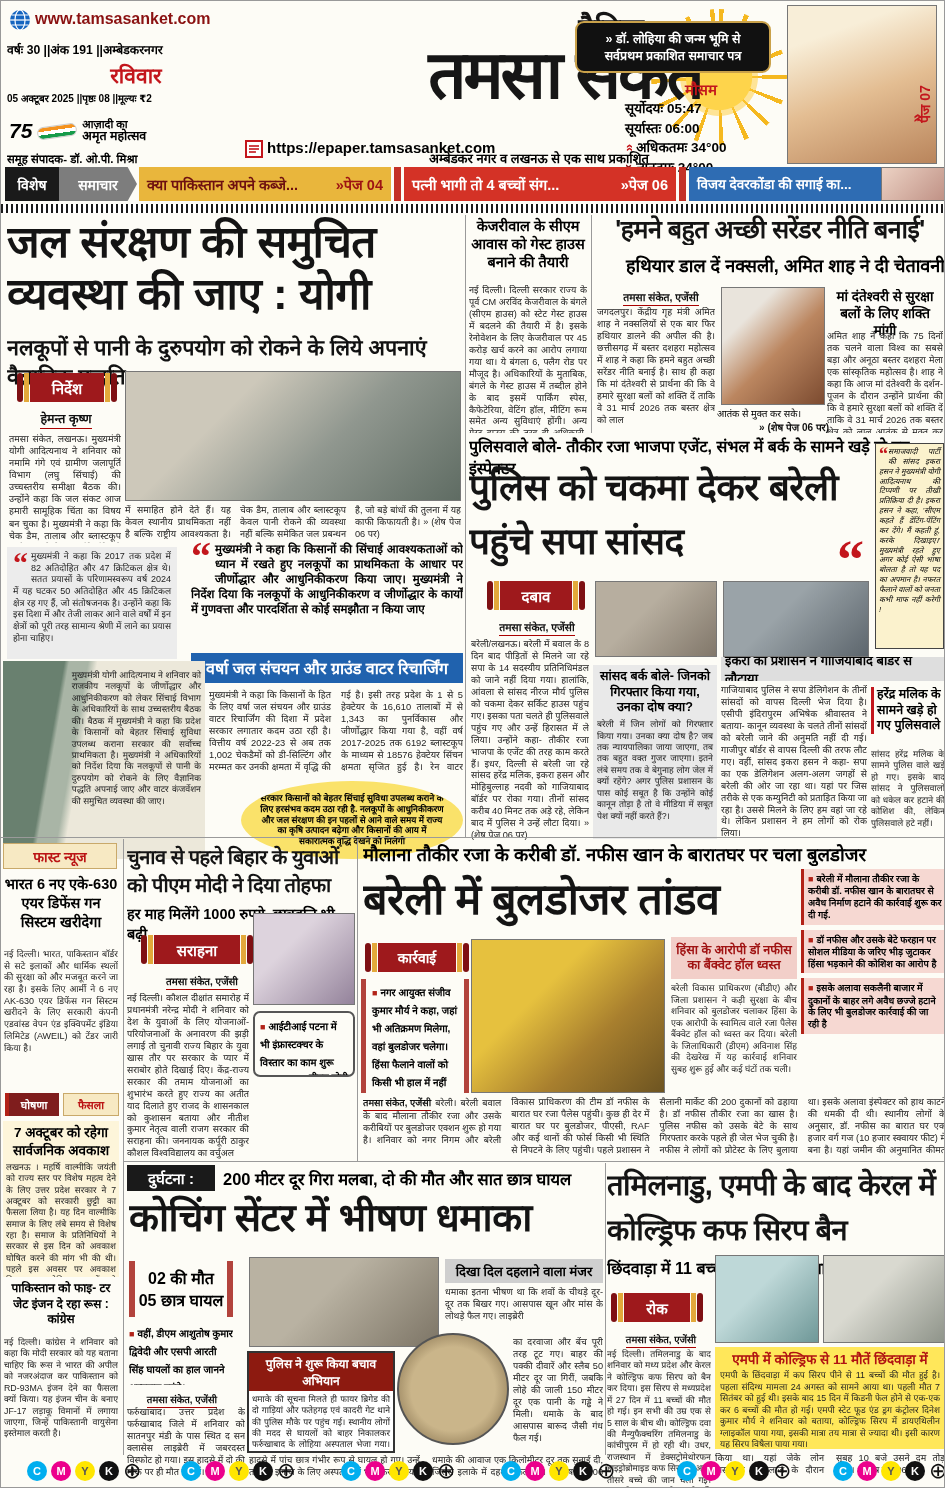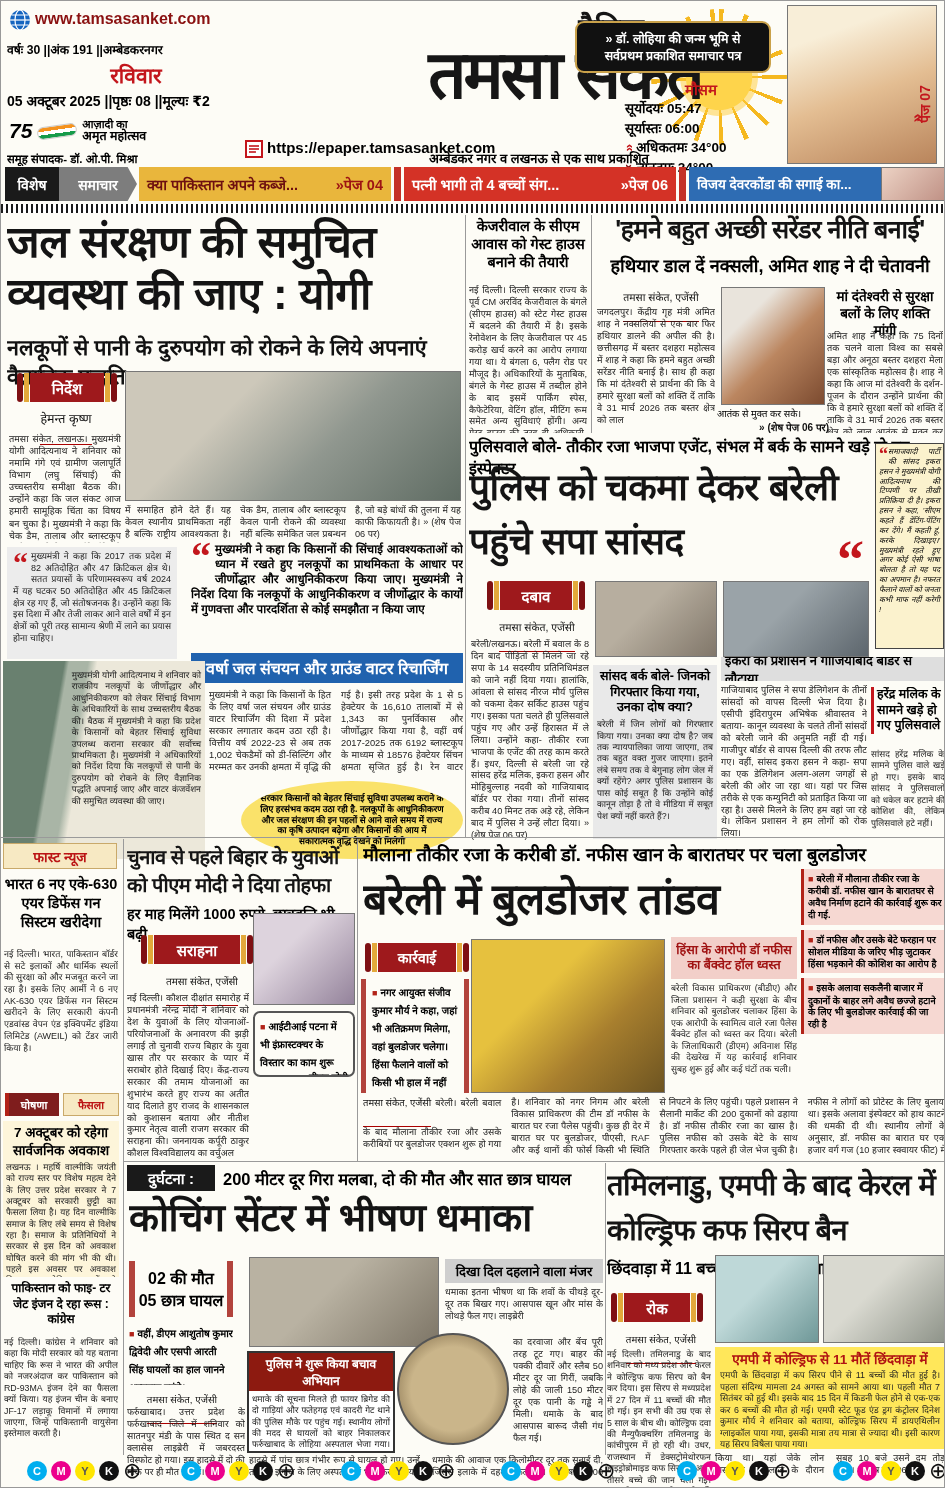--- a/index.html
+++ b/index.html
@@ -7,21 +7,21 @@
 #page{position:relative;width:945px;height:1488px;background:#fdfcf6;margin:0 auto;overflow:hidden;border:1px solid #999}
 .abs{position:absolute;overflow:hidden}
 .b{font-weight:700}
 .hl{font-weight:900;color:#141414;letter-spacing:-.5px;line-height:1.18}
 .bt{font-size:9.3px;line-height:1.3;text-align:justify;color:#1d1d1d}
 .ph{border:1px solid #777}
 .tag{display:flex;align-items:stretch}
 .tag .e{width:6px;background:#7e1013;border-radius:3px}
 .tag .s{width:5px;background:#e3a93b;margin:0 1px}
 .tag .m{flex:1;background:#9e191c;color:#fff;font-weight:800;display:flex;align-items:center;justify-content:center;font-size:15px}
-.byl{font-weight:400;color:#111;border-bottom:1.5px solid #a00;display:inline-block;padding-bottom:17px;font-size:10.5px}
+.byl{font-weight:700;color:#111;border-bottom:1.5px solid #a00;display:inline-block;padding-bottom:1px;font-size:10.5px}
 .jump{font-weight:800;font-size:10px;color:#111}
 .rv{position:absolute;width:1px;background:#9a9a9a}
 .rh{position:absolute;height:1px;background:#9a9a9a}
 .q{color:#c3161c;font-weight:900;font-family:"Liberation Serif","DejaVu Serif",serif;line-height:.8}
 .sun{position:absolute;border-radius:50%;background:radial-gradient(circle,#ffd13d 0 34%,rgba(255,200,40,.5) 35% 40%,transparent 41%),repeating-conic-gradient(#f5b30d 0 4deg,transparent 4deg 22deg);opacity:.92}
 .barcode{background:repeating-linear-gradient(90deg,#1a1a1a 0 2px,#fff 2px 5px)}
 .bullet-sq{color:#b22318;font-size:9px;margin-right:3px}
 .rot-up{display:inline-block;transform:rotate(-90deg);color:#c3161c;font-weight:900}
 .rot-dn{display:inline-block;transform:rotate(90deg);color:#7c1013;font-weight:900}
 .cmyk{display:flex;gap:4px;align-items:center}
@@ -39,21 +39,21 @@
         <circle cx="11" cy="11" r="10" fill="#1565c0"></circle>
         <ellipse cx="11" cy="11" rx="5" ry="10" fill="none" stroke="#fff" stroke-width="1.2"></ellipse>
         <line x1="1" y1="11" x2="21" y2="11" stroke="#fff" stroke-width="1.2"></line>
         <line x1="2.5" y1="6" x2="19.5" y2="6" stroke="#fff" stroke-width="1"></line>
         <line x1="2.5" y1="16" x2="19.5" y2="16" stroke="#fff" stroke-width="1"></line>
       </svg>
   </div>
   <div class="abs b" style="left:34px;top:9px;width:220px;font-size:16px;color:#8a1111">www.tamsasanket.com</div>
   <div class="abs b" style="left:6px;top:40px;width:300px;font-size:12.2px">वर्षः 30 ||अंक 191 ||अम्बेडकरनगर</div>
   <div class="abs" style="left:40px;top:60px;width:190px;font-size:21px;font-weight:800;color:#c3161c;text-align:center">रविवार</div>
-  <div class="abs b" style="left:6px;top:90px;width:320px;font-size:14px">05 अक्टूबर 2025 ||पृष्ठः 08 ||मूल्यः ₹2</div>
+  <div class="abs b" style="left:6px;top:90px;width:320px;font-size:10px">05 अक्टूबर 2025 ||पृष्ठः 08 ||मूल्यः ₹2</div>
   <div class="abs" style="left:8px;top:112px;width:300px;height:36px;display:flex;align-items:center;gap:5px">
     <span style="font-size:21px;font-weight:800;font-style:italic">75</span>
     <span style="width:40px;height:13px;border-radius:7px;background:linear-gradient(180deg,#f5931e 0 33%,#fff 33% 66%,#169b4a 66%);transform:rotate(-8deg);border:1px solid #ccc"></span>
     <span style="display:flex;flex-direction:column;line-height:1.05">
       <span class="b" style="font-size:11px">आज़ादी का</span>
       <span class="b" style="font-size:12.5px">अमृत महोत्सव</span>
     </span>
   </div>
   <div class="abs b" style="left:6px;top:150px;width:200px;font-size:11.5px" ind="masthead.editor_line">समूह संपादक- डॉ. ओ.पी. मिश्रा</div>
 
@@ -139,21 +139,21 @@
   </div>
   <div class="abs bt" style="left:208px;top:688px;width:254px;height:92px;column-count:2;column-gap:10px">मुख्यमंत्री ने कहा कि किसानों के हित के लिए वर्षा जल संचयन और ग्राउंड वाटर रिचार्जिंग की दिशा में प्रदेश सरकार लगातार कदम उठा रही है। वित्तीय वर्ष 2022-23 से अब तक 1,002 चेकडैमों को डी-सिल्टिंग और मरम्मत कर उनकी क्षमता में वृद्धि की गई है। इसी तरह प्रदेश के 1 से 5 हेक्टेयर के 16,610 तालाबों में से 1,343 का पुनर्विकास और जीर्णोद्धार किया गया है, वहीं वर्ष 2017-2025 तक 6192 ब्लास्टकूप के माध्यम से 18576 हेक्टेयर सिंचन क्षमता सृजित हुई है। रेन वाटर हार्वेस्टिंग पर विशेष बल देते हुए मुख्यमंत्री ने कहा कि प्रदेश में 100 वर्ग मीटर से बड़े सभी भवनों में रेन वाटर हार्वेस्टिंग की सुविधा अनिवार्य रूप से होनी चाहिए। उन्होंने कहा कि शहरी और ग्रामीण दोनों क्षेत्रों में जल संरक्षण के लिए यह कदम निर्णायक साबित होगा।</div>
   <div class="abs" style="left:240px;top:780px;width:222px;height:78px;background:#fae26a;border-radius:50%;display:flex;align-items:center;justify-content:center;padding:8px 18px;text-align:center;font-size:8.8px;font-weight:700;line-height:1.25">सरकार किसानों को बेहतर सिंचाई सुविधा उपलब्ध कराने के लिए हरसंभव कदम उठा रही है. नलकूपों के आधुनिकीकरण और जल संरक्षण की इन पहलों से आने वाले समय में राज्य का कृषि उत्पादन बढ़ेगा और किसानों की आय में सकारात्मक वृद्धि देखने को मिलेगी</div>
 
   <div class="rv" style="left:464px;top:214px;height:622px"></div>
   <div class="rv" style="left:590px;top:214px;height:218px"></div>
   <div class="abs" style="left:468px;top:216px;width:118px;font-size:14.5px;font-weight:800;text-align:center;line-height:1.25">केजरीवाल के सीएम आवास को गेस्ट हाउस बनाने की तैयारी</div>
   <div class="abs bt" style="left:468px;top:284px;width:118px;height:148px;font-size:9.2px">नई दिल्ली। दिल्ली सरकार राज्य के पूर्व CM अरविंद केजरीवाल के बंगले (सीएम हाउस) को स्टेट गेस्ट हाउस में बदलने की तैयारी में है। इसके रेनोवेशन के लिए केजरीवाल पर 45 करोड़ खर्च करने का आरोप लगाया गया था। ये बंगला 6, फ्लैग रोड पर मौजूद है। अधिकारियों के मुताबिक, बंगले के गेस्ट हाउस में तब्दील होने के बाद इसमें पार्किंग स्पेस, कैफेटेरिया, वेटिंग हॉल, मीटिंग रूम समेत अन्य सुविधाएं होंगी। अन्य गेस्ट हाउस की तरह ही अधिकारी-मंत्री भी यहां ठहर सकेंगे और किराया भी भरेंगे।</div>
 
   <div class="abs hl" style="left:594px;top:214px;width:350px;font-size:25px;text-align:center">'हमने बहुत अच्छी सरेंडर नीति बनाई'</div>
-  <div class="abs" style="left:594px;top:252px;width:350px;font-size:18px;font-weight:800;text-align:center">हथियार डाल दें नक्सली, अमित शाह ने दी चेतावनी</div>
+  <div class="abs" style="left:594px;top:252px;width:350px;font-size:18px;font-weight:800;text-align:right">हथियार डाल दें नक्सली, अमित शाह ने दी चेतावनी</div>
   <div class="abs" style="left:600px;top:286px;width:120px;text-align:center"><span class="byl">तमसा संकेत, एजेंसी</span></div>
   <div class="abs bt" style="left:596px;top:306px;width:118px;height:126px;font-size:9.2px">जगदलपुर। केंद्रीय गृह मंत्री अमित शाह ने नक्सलियों से एक बार फिर हथियार डालने की अपील की है। छत्तीसगढ़ में बस्तर दशहरा महोत्सव में शाह ने कहा कि हमने बहुत अच्छी सरेंडर नीति बनाई है। साथ ही कहा कि मां दंतेश्वरी से प्रार्थना की कि वे हमारे सुरक्षा बलों को शक्ति दें ताकि वे 31 मार्च 2026 तक बस्तर क्षेत्र को लाल</div>
   <div class="abs ph" style="left:720px;top:286px;width:104px;height:118px;background:linear-gradient(135deg,#e9e4dc 0 25%,#bb8660 55%,#7c4b30)"></div>
   <div class="abs" style="left:716px;top:406px;width:112px">
     <div style="font-size:9.5px">आतंक से मुक्त कर सके।</div>
     <div class="jump" style="text-align:right">» (शेष पेज 06 पर)</div>
   </div>
   <div class="abs" style="left:828px;top:288px;width:112px;font-size:13.5px;font-weight:800;text-align:center;line-height:1.25">मां दंतेश्वरी से सुरक्षा बलों के लिए शक्ति मांगी</div>
   <div class="abs bt" style="left:826px;top:330px;width:116px;height:102px;font-size:9.2px">अमित शाह ने कहा कि 75 दिनों तक चलने वाला विश्व का सबसे बड़ा और अनूठा बस्तर दशहरा मेला एक सांस्कृतिक महोत्सव है। शाह ने कहा कि आज मां दंतेश्वरी के दर्शन-पूजन के दौरान उन्होंने प्रार्थना की कि वे हमारे सुरक्षा बलों को शक्ति दें ताकि वे 31 मार्च 2026 तक बस्तर क्षेत्र को लाल आतंक से मुक्त कर सके।</div>
 

